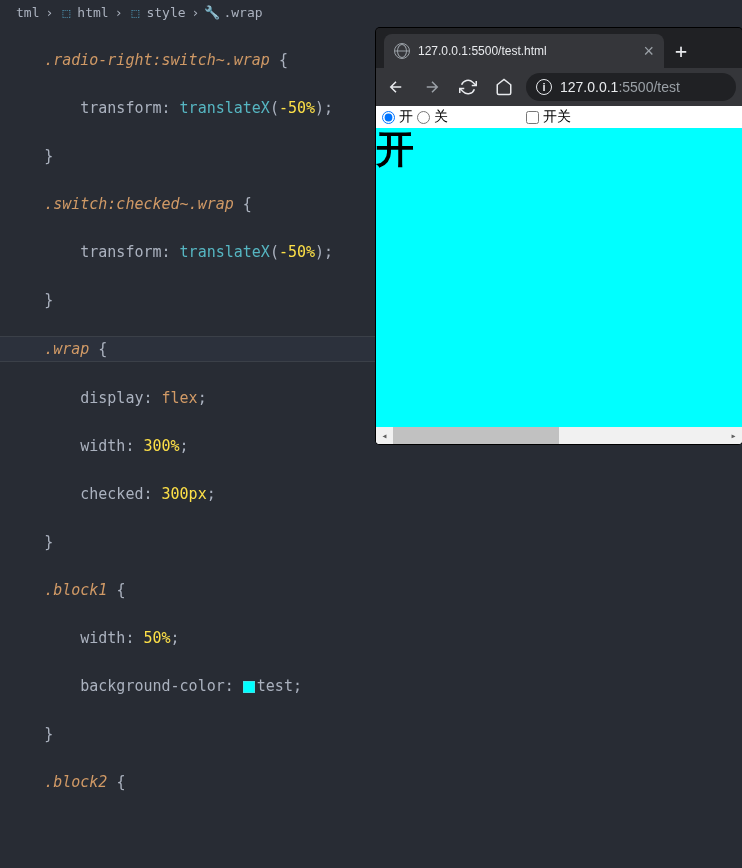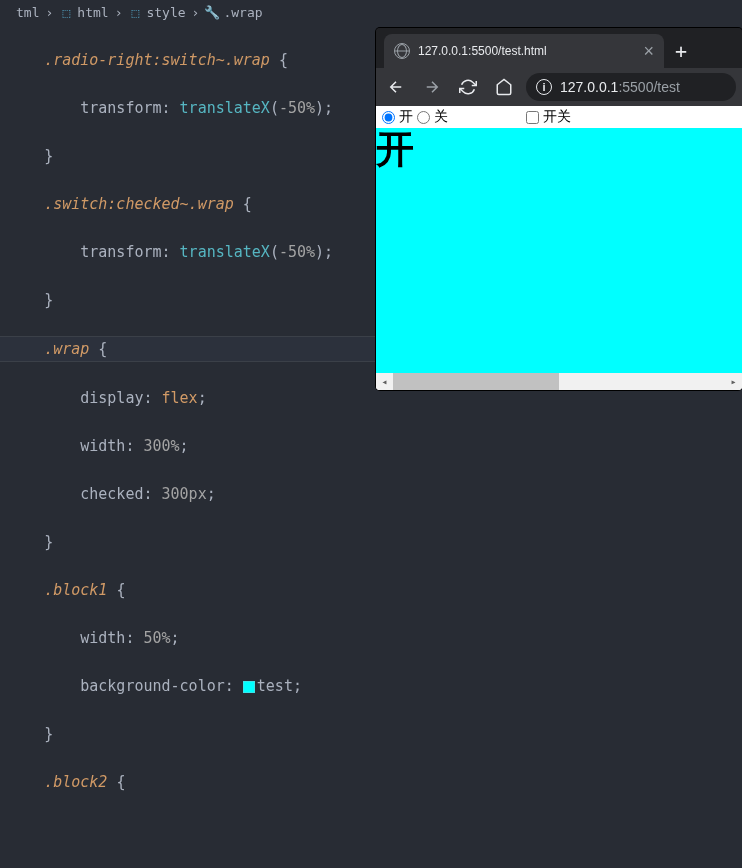--- a/index.html
+++ b/index.html
@@ -60,39 +60,39 @@
     padding-left: 8px;
     margin-right: -8px;
   }
   
   
   .punct { color: #abb2bf; }
   .tag { color: #e06c75; }
   .selector { color: #d19a66; font-style: italic; }
   .prop { color: #abb2bf; }
   .func { color: #56b6c2; }
-  .num { color: #a3a3a3; }
+  .num { color: #fde047; }
   .val { color: #d19a66; }
   .colorname { color: #abb2bf; }
   .color-swatch {
     display: inline-block;
     width: 12px;
     height: 12px;
     border: 1px solid #abb2bf55;
     vertical-align: middle;
     margin-right: 2px;
   }
   
   
   .browser {
     position: absolute;
     top: 28px;
     left: 376px;
     width: 366px;
-    height: 362px;
+    height: 416px;
     background: #202124;
     border-radius: 4px;
     box-shadow: 0 0 0 1px #000;
     display: flex;
     flex-direction: column;
     overflow: hidden;
   }
   .tab-strip {
     height: 40px;
     background: #202124;

